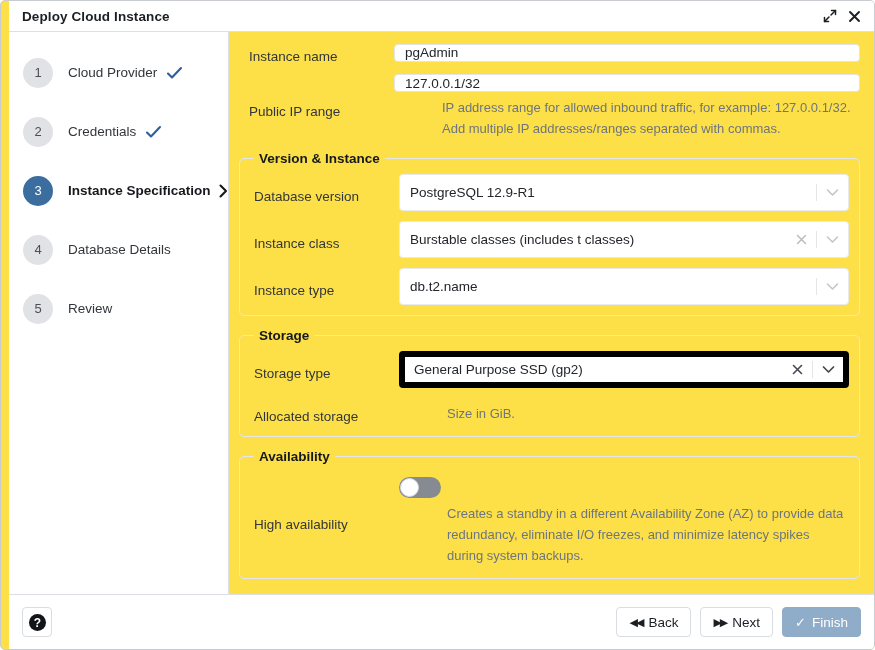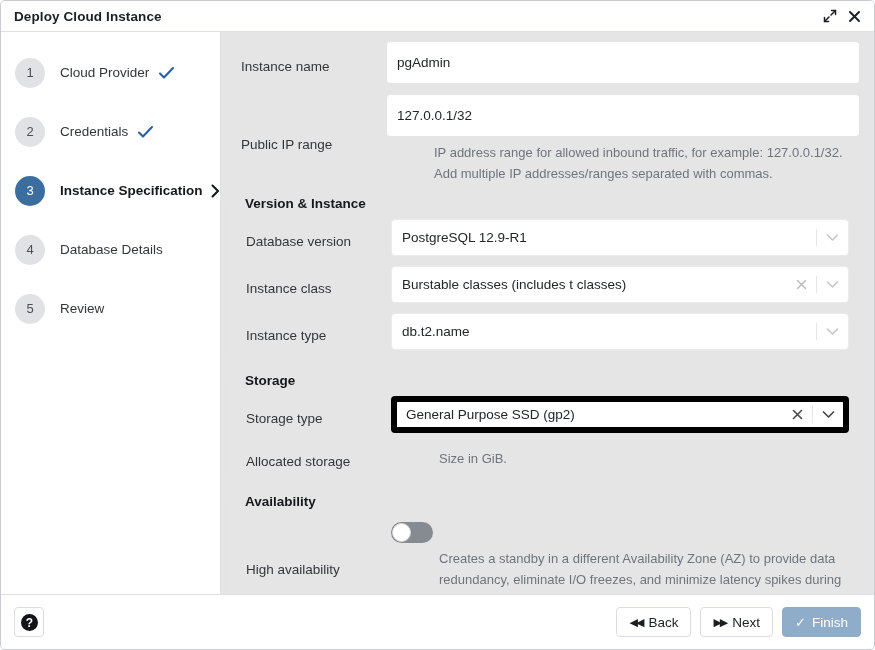--- a/index.html
+++ b/index.html
@@ -7,26 +7,27 @@
     margin: 0; padding: 0;
     width: 875px; height: 650px;
     background: #ffffff;
     font-family: "Liberation Sans", sans-serif;
     -webkit-font-smoothing: antialiased;
   }
 
   .dialog {
     position: relative;
     width: 875px; height: 650px;
-    background: #e5e5e5;
+    background: #fde047;
     border: 1px solid #c9ccd1;
     border-radius: 5px;
     overflow: hidden;
     display: flex;
     flex-direction: column;
+    padding-left: 8px;
   }
 
   
   .titlebar {
     height: 31px;
     flex: 0 0 31px;
     border-bottom: 1px solid #dcdfe3;
     display: flex;
     align-items: center;
     padding: 0 8px 0 13px;
@@ -118,21 +119,21 @@
     width: 155px;
     flex: 0 0 155px;
     font-size: 13.5px;
     color: #32363b;
     padding-top: 8px;
     padding-left: 10px;
   }
   .row-ctrl { flex: 1 1 auto; min-width: 0; }
 
   .input {
-    height: 43px;
+    height: 18px;
     border: 1px solid #e2e4e8;
     border-radius: 4px;
     background: #ffffff;
     display: flex;
     align-items: center;
     padding: 0 10px;
     font-size: 13.5px;
     color: #22262b;
   }
   .select {
@@ -184,21 +185,21 @@
     border: 1px solid #e4e6ea;
     border-radius: 5px;
     margin: 0 0 12px 0;
     padding: 8px 10px 10px 4px;
   }
   fieldset.group legend {
     font-size: 13.5px;
     font-weight: bold;
     color: #15181c;
     padding: 0 5px;
-    margin-left: 4px;
+    margin-left: 10px;
   }
   fieldset.group .row:last-child { margin-bottom: 0; }
 
   
   .toggle {
     width: 42px; height: 21px;
     border-radius: 11px;
     background: #868b92;
     position: relative;
     cursor: pointer;

